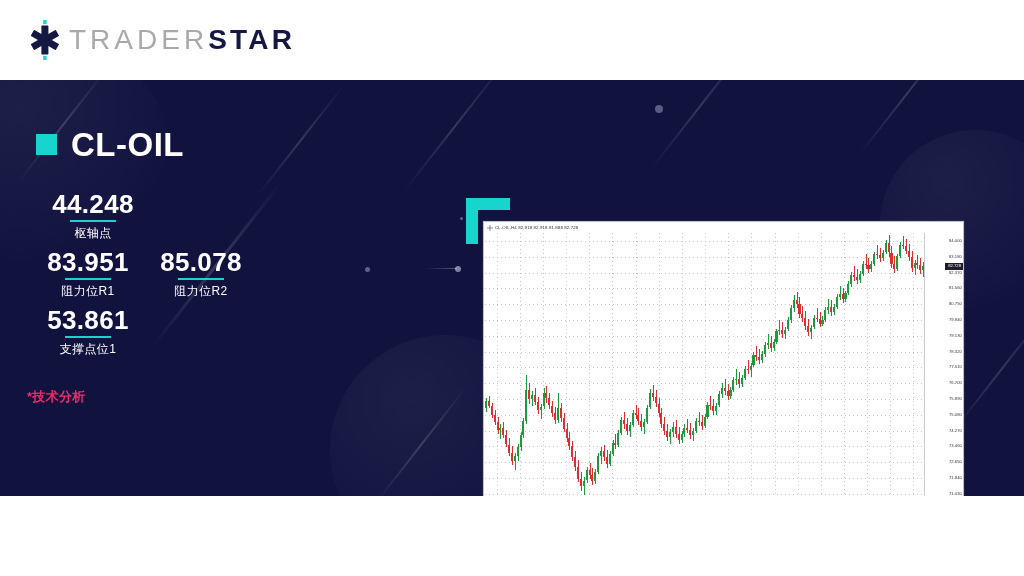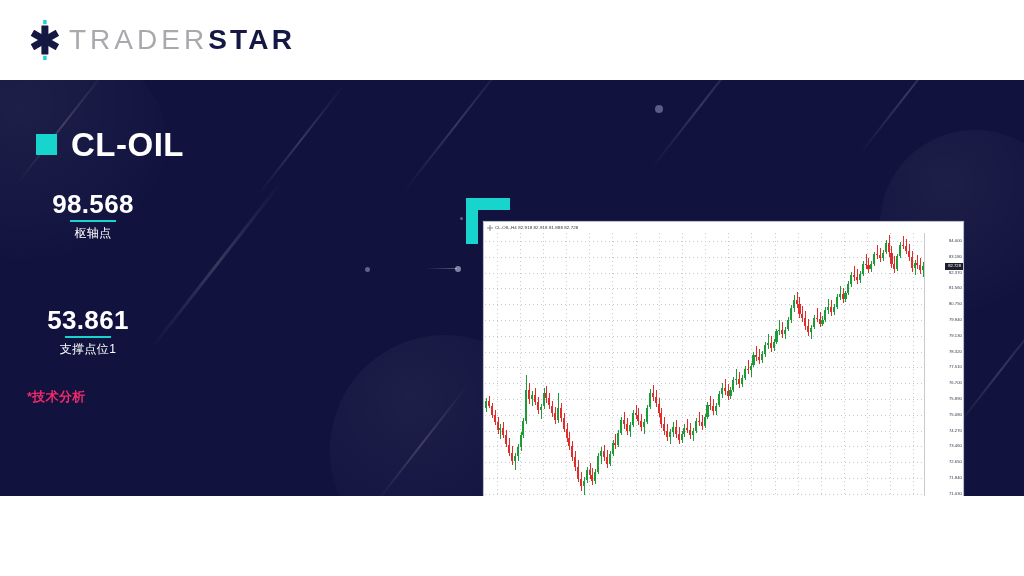--- a/index.html
+++ b/index.html
@@ -301,26 +301,36 @@
     <div class="deco shoot-trail" style="left:425px; top:188px; width:32px;"></div>
 
     <div id="info">
 
       <div id="title-row">
         <span id="title-square"></span>
         <span id="symbol-title">CL-OIL</span>
       </div>
 
       <div class="stat" id="stat-pivot">
-        <div class="stat-value">98.568</div>
+        <div class="stat-value">44.248</div>
         <div class="stat-rule"></div>
         <div class="stat-label">枢轴点</div>
       </div>
 
-
+      <div class="stat" id="stat-r1">
+        <div class="stat-value">83.951</div>
+        <div class="stat-rule"></div>
+        <div class="stat-label">阻力位R1</div>
+      </div>
+
+      <div class="stat" id="stat-r2">
+        <div class="stat-value">85.078</div>
+        <div class="stat-rule"></div>
+        <div class="stat-label">阻力位R2</div>
+      </div>
 
       <div class="stat" id="stat-s1">
         <div class="stat-value">53.861</div>
         <div class="stat-rule"></div>
         <div class="stat-label">支撑点位1</div>
       </div>
 
 
       <div id="analysis">
         <div id="analysis-heading">*技术分析</div>

